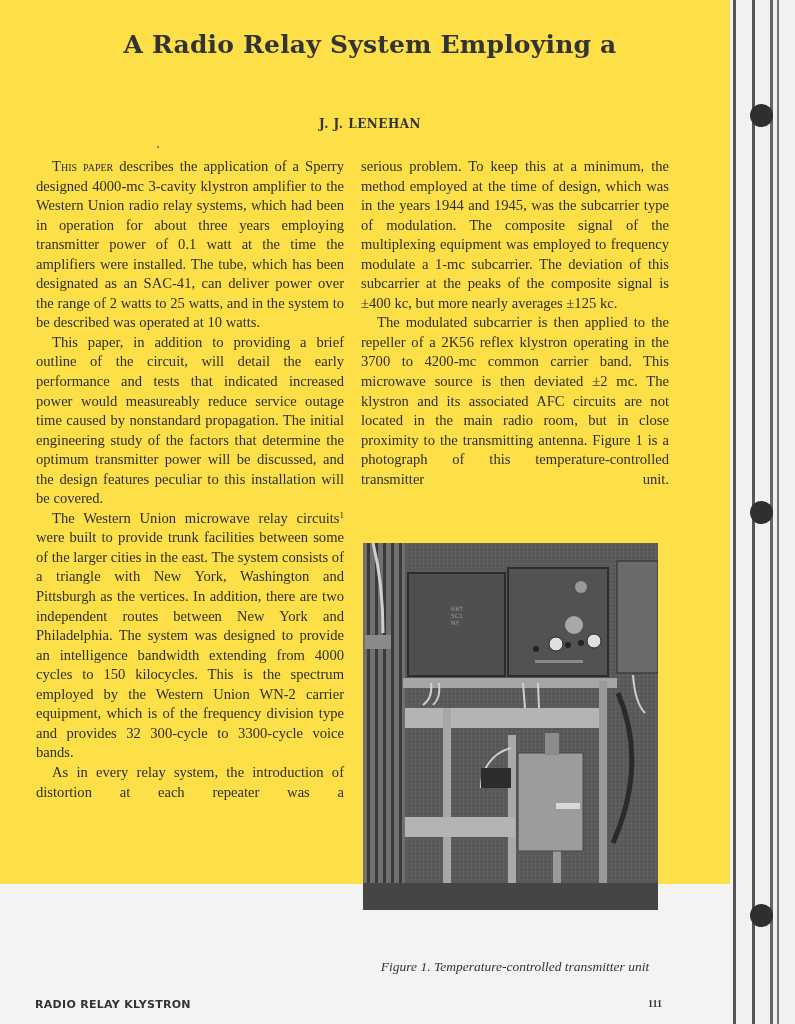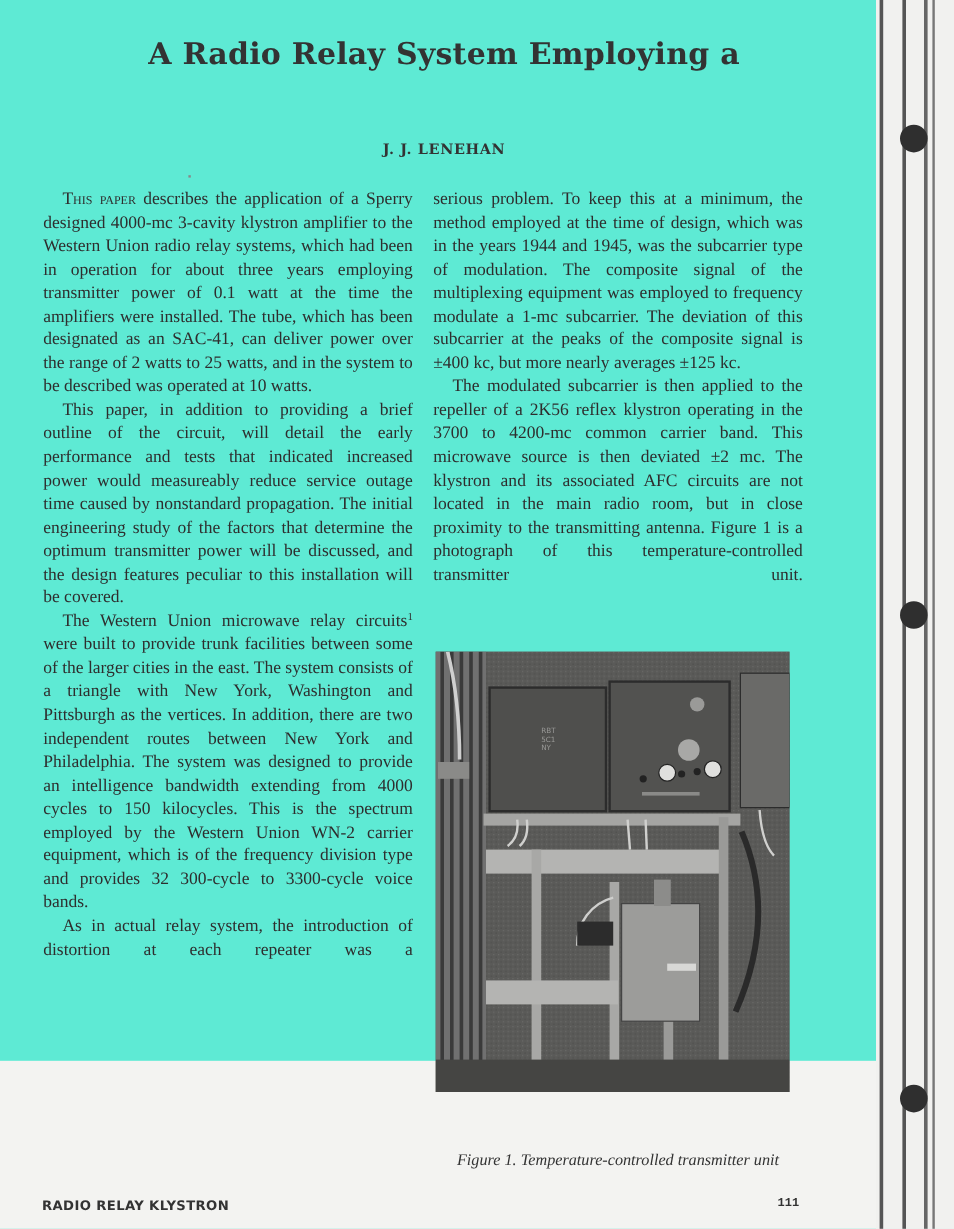--- a/index.html
+++ b/index.html
@@ -2,21 +2,21 @@
 <html><head>
   <meta charset="utf-8">
   <style>
     html, body { margin: 0; padding: 0; }
     body {
       width: 795px; height: 1024px; overflow: hidden; position: relative;
       background: #f3f3f1;
       font-family: "Liberation Serif", "DejaVu Serif", serif;
       color: #2a2a2a;
     }
-    .page { position: absolute; left: 0; top: 0; width: 730px; height: 884px; background: #5eead4; }
+    .page { position: absolute; left: 0; top: 0; width: 730px; height: 884px; background: #fde047; }
     .title {
       position: absolute; left: 60px; width: 620px; text-align: center;
       font-family: "DejaVu Serif", serif; font-weight: bold; color: #333;
       font-size: 25px; letter-spacing: 0.2px;
     }
     .title.l1 { top: 30px; }
     .title.l2 { top: 67px; }
     .author {
       position: absolute; top: 117px; left: 60px; width: 620px; text-align: center;
       font-family: "DejaVu Serif", serif; font-weight: bold; font-size: 12px; color: #333;
@@ -49,40 +49,40 @@
       position: absolute; left: 120px; top: 963px; width: 460px; text-align: center;
       font-size: 10.2px; line-height: 13px; color: #444; letter-spacing: 0.4px;
     }
     .running-head {
       position: absolute; left: 35px; top: 998px;
       font-family: "DejaVu Sans", sans-serif; font-weight: bold; font-size: 11px; color: #333;
       letter-spacing: 0.3px;
     }
     .page-number {
       position: absolute; left: 648px; top: 998px;
-      font-family: Liberation Mono, monospace; font-weight: bold; font-size: 10px; color: #333;
+      font-family: Liberation Serif, serif; font-weight: bold; font-size: 10px; color: #333;
     }
     .binding { position: absolute; left: 730px; top: 0; width: 65px; height: 1024px; background: #f1f1ef; }
     .bline { position: absolute; top: 0; height: 1024px; background: #555; }
     .hole { position: absolute; width: 23px; height: 23px; border-radius: 50%; background: #2f2f2f; left: 750px; }
     .dot { position: absolute; left: 157px; top: 146px; width: 2px; height: 2px; background: #888; }
   </style>
 </head>
 <body>
 
 <div class="page">
   <div class="title l1">A Radio Relay System Employing a</div>
   <div class="author">J. J. LENEHAN</div>
   <div class="dot"></div>
 
   <div class="col left">
     <p><span class="smallcaps">This paper</span><span> describes the application of a Sperry designed 4000-mc 3-cavity klystron amplifier to the Western Union radio relay systems, which had been in operation for about three years employing transmitter power of 0.1 watt at the time the amplifiers were installed. The tube, which has been designated as an SAC-41, can deliver power over the range of 2 watts to 25 watts, and in the system to be described was operated at 10 watts.</span></p>
     <p>This paper, in addition to providing a brief outline of the circuit, will detail the early performance and tests that indicated increased power would measureably reduce service outage time caused by nonstandard propagation. The initial engineering study of the factors that determine the optimum transmitter power will be discussed, and the design features peculiar to this installation will be covered.</p>
     <p><span>The Western Union microwave relay circuits</span><sup>1</sup><span> were built to provide trunk facilities between some of the larger cities in the east. The system consists of a triangle with New York, Washington and Pittsburgh as the vertices. In addition, there are two independent routes between New York and Philadelphia. The system was designed to provide an intelligence bandwidth extending from 4000 cycles to 150 kilocycles. This is the spectrum employed by the Western Union WN-2 carrier equipment, which is of the frequency division type and provides 32 300-cycle to 3300-cycle voice bands.</span></p>
-    <p style="text-align-last: justify;">As in actual relay system, the introduction of distortion at each repeater was a</p>
+    <p style="text-align-last: justify;">As in every relay system, the introduction of distortion at each repeater was a</p>
   </div>
 
   <div class="col right">
     <p class="noindent">serious problem. To keep this at a minimum, the method employed at the time of design, which was in the years 1944 and 1945, was the subcarrier type of modulation. The composite signal of the multiplexing equipment was employed to frequency modulate a 1-mc subcarrier. The deviation of this subcarrier at the peaks of the composite signal is ±400 kc, but more nearly averages ±125 kc.</p>
     <p style="text-align-last: justify;">The modulated subcarrier is then applied to the repeller of a 2K56 reflex klystron operating in the 3700 to 4200-mc common carrier band. This microwave source is then deviated ±2 mc. The klystron and its associated AFC circuits are not located in the main radio room, but in close proximity to the transmitting antenna. Figure 1 is a photograph of this temperature-controlled transmitter unit.</p>
   </div>
 
   <div class="figure">
     <svg width="295" height="367" viewBox="0 0 295 367">
       <defs>

